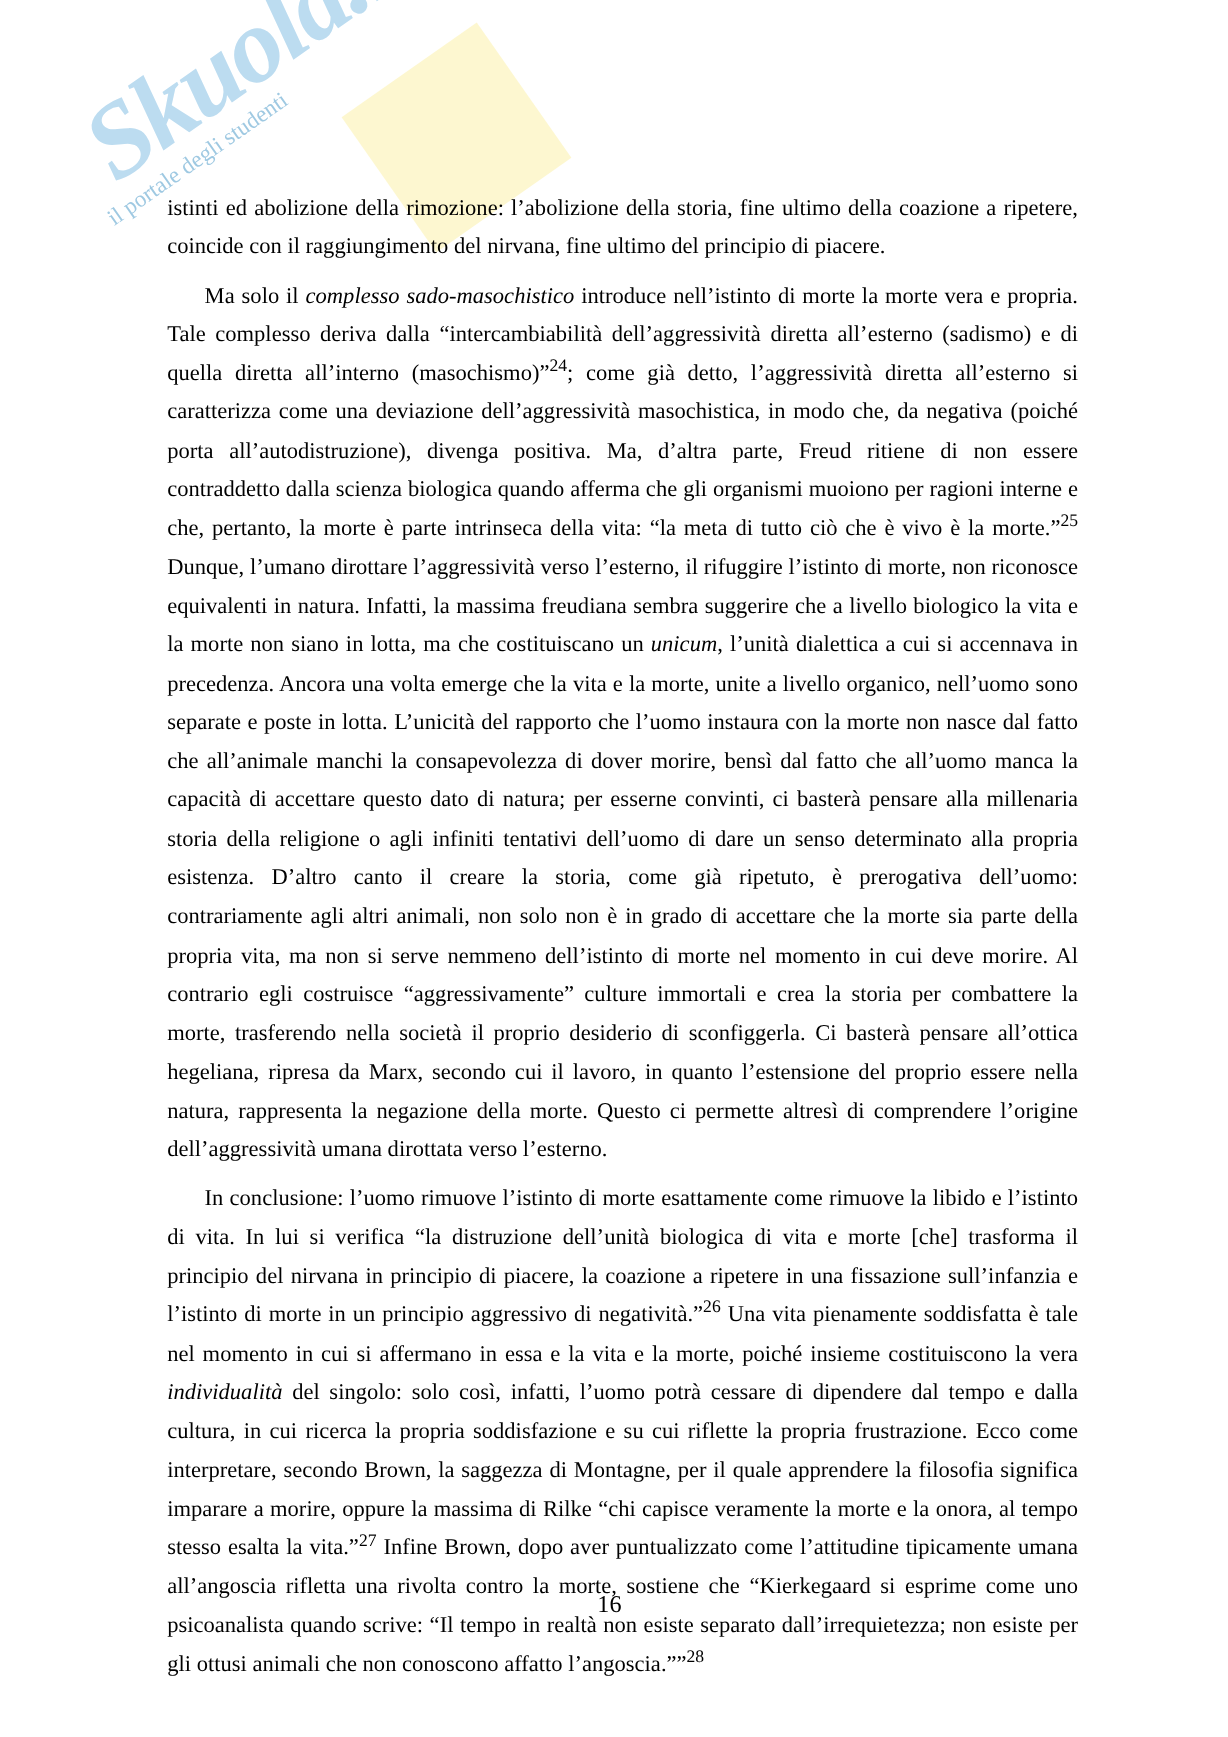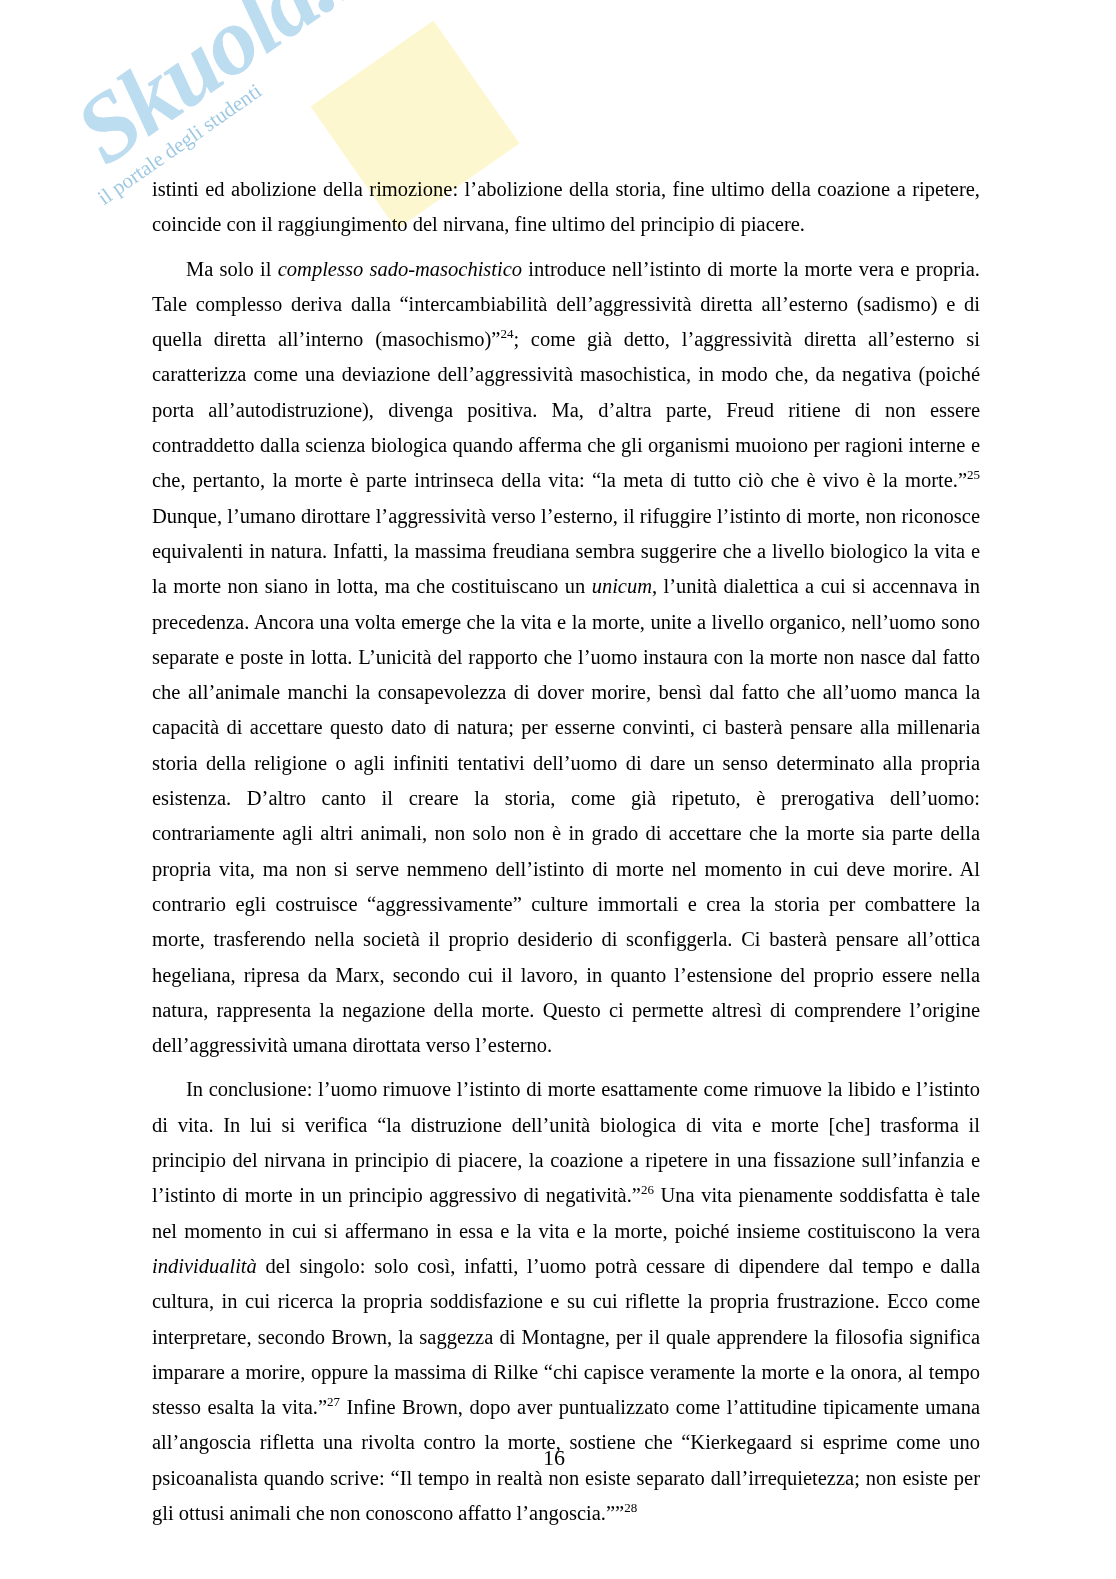--- a/index.html
+++ b/index.html
@@ -86,21 +86,21 @@
     hyphens: none;
   }
   p.para + p.para {
     margin-top: 9px;
   }
   p.indent {
     text-indent: 34px;
   }
   .it { font-style: italic; margin-top: 21px; }
   sup.fn {
-    font-size: 13px;
+    font-size: 16px;
     vertical-align: super;
     line-height: 0;
   }
   #page-number {
     position: absolute;
     left: 0;
     right: 0;
     top: 1433px;
     text-align: center;
     font-size: 22px;

